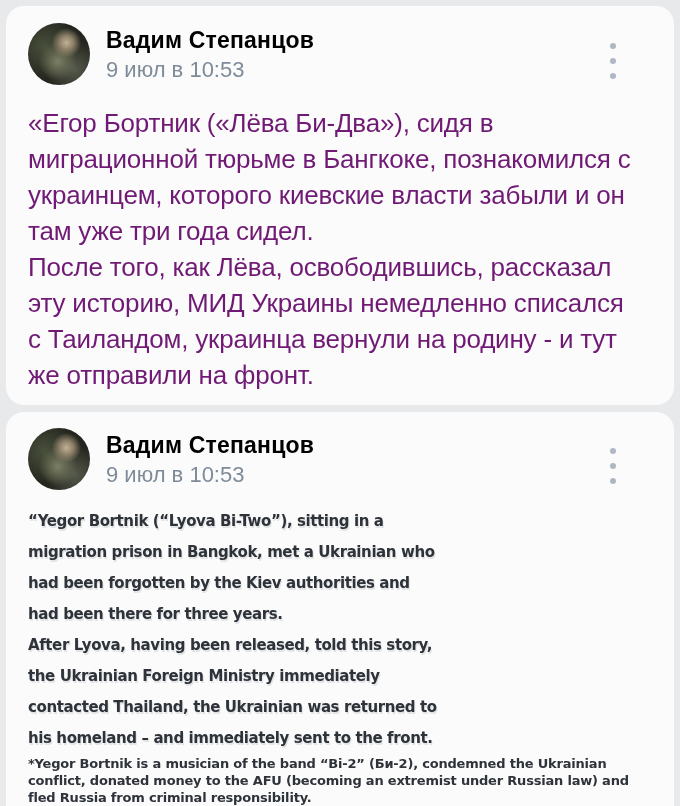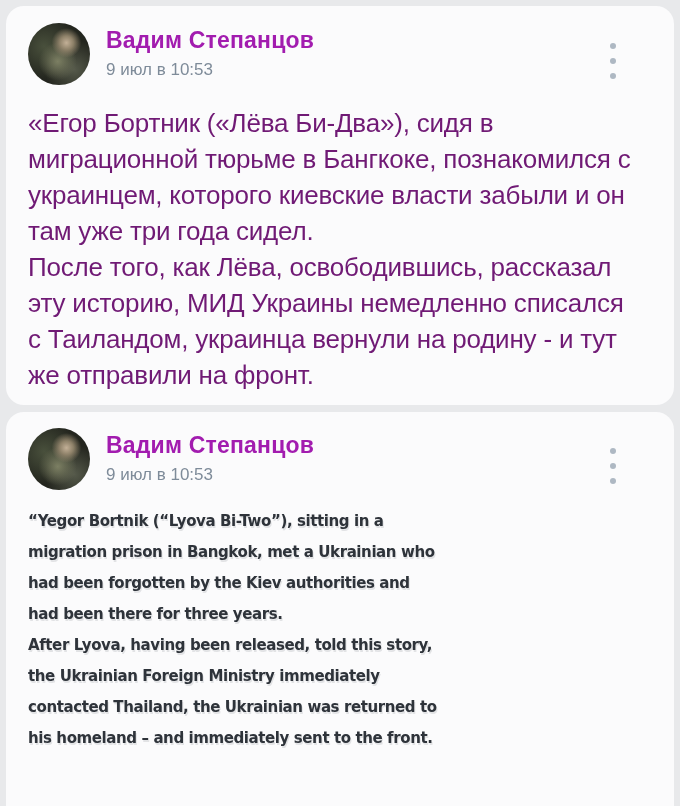--- a/index.html
+++ b/index.html
@@ -39,27 +39,27 @@
       radial-gradient(circle at 62% 32%, #c3b097 0%, #8e8169 12%, rgba(60,62,48,0) 26%),
       radial-gradient(circle at 48% 62%, #7c7f63 0%, rgba(70,72,55,0) 38%),
       radial-gradient(circle at 26% 38%, #49503c 0%, rgba(40,44,32,0) 55%),
       radial-gradient(circle at 75% 75%, #55594a 0%, rgba(40,44,32,0) 45%),
       #23251e;
   }
   .author-block { margin-left: 16px; }
   .author-name {
     font-size: 23px;
     font-weight: 700;
-    color: #a21caf;
+    color: #000000;
     line-height: 28px;
     letter-spacing: 0.2px;
   }
   .post-date {
     margin-top: 4px;
-    font-size: 17px;
+    font-size: 22px;
     color: #7e8b99;
     line-height: 24px;
   }
 
   .kebab {
     position: absolute;
     right: 32px;
     top: 20px;
     width: 14px;
     height: 36px;
@@ -161,15 +161,18 @@
       </div>
     </div>
     <div class="body-en">“Yegor Bortnik (“Lyova Bi-Two”), sitting in a
 migration prison in Bangkok, met a Ukrainian who
 had been forgotten by the Kiev authorities and
 had been there for three years.
 After Lyova, having been released, told this story,
 the Ukrainian Foreign Ministry immediately
 contacted Thailand, the Ukrainian was returned to
 his homeland – and immediately sent to the front.</div>
+    <div class="footnote">*Yegor Bortnik is a musician of the band “Bi-2” (Би-2), condemned the Ukrainian
+conflict, donated money to the AFU (becoming an extremist under Russian law) and
+fled Russia from criminal responsibility.</div>
   </div>
 
 </div>
 
 </body></html>

